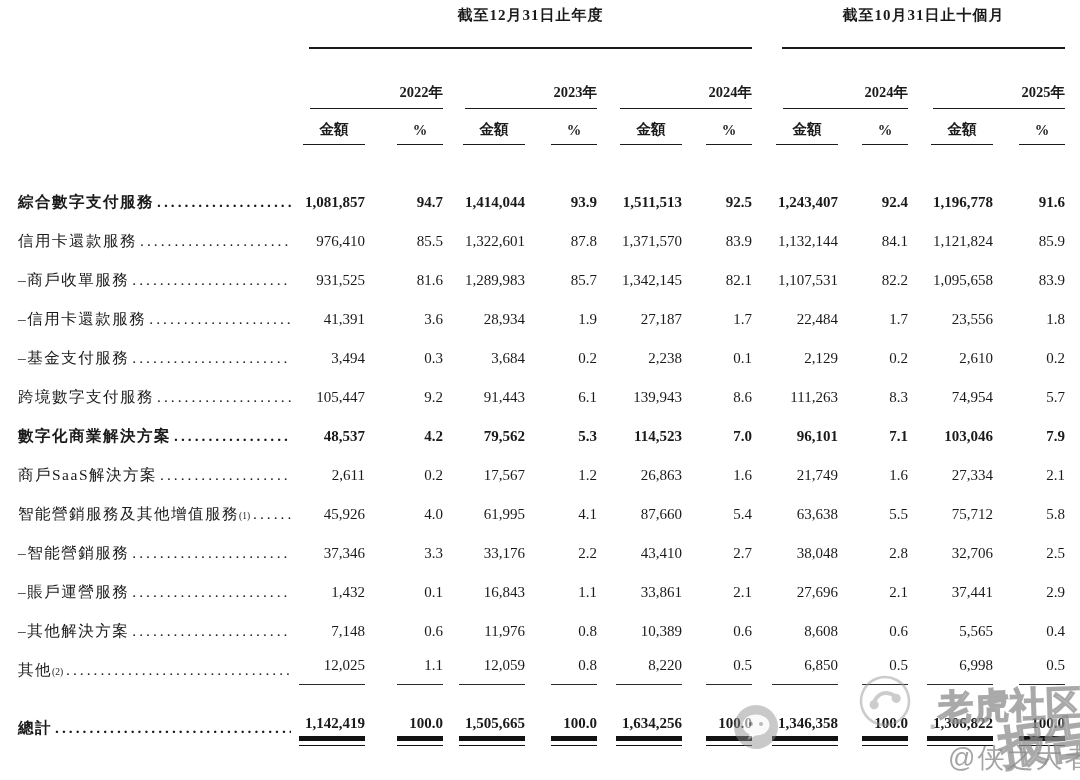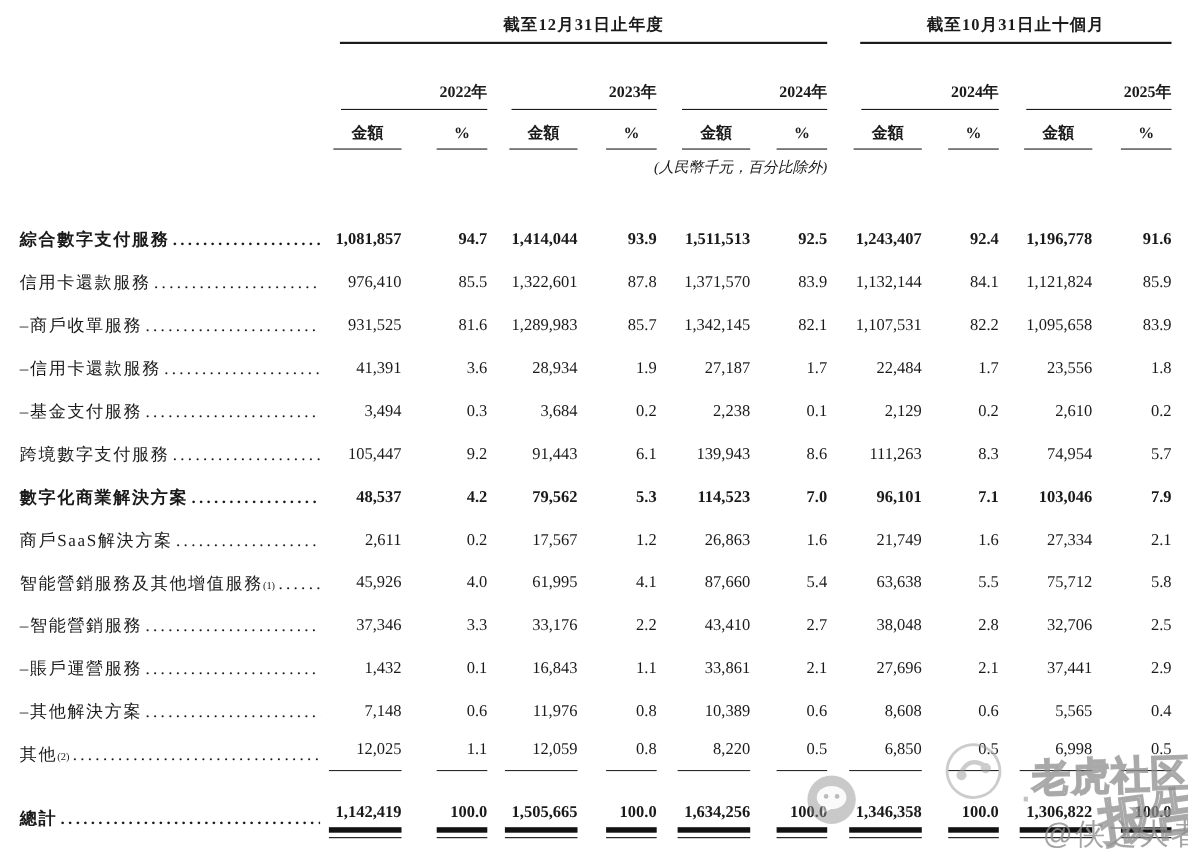--- a/index.html
+++ b/index.html
@@ -4,21 +4,21 @@
 <style>
   html,body{margin:0;padding:0;background:#ffffff;}
   .page{position:relative;width:1080px;height:780px;background:#fff;overflow:hidden;
         font-family:"Liberation Serif","DejaVu Serif",serif;color:#1a1a1a;}
 
   table{border-collapse:collapse;table-layout:fixed;width:1047px;margin:6px 0 0 18px;}
   th,td{padding:0;}
   thead th{font-weight:700;vertical-align:bottom;}
 
   .r-period th{height:34px;}
-  .pline{border-bottom:2.2px solid #1b1b1b;padding-bottom:6px;text-align:center;
+  .pline{border-bottom:2.2px solid #1b1b1b;padding-bottom:22px;text-align:center;
          font-size:15px;letter-spacing:1px;white-space:nowrap;}
   .p1{margin-left:16px;}
   .p2{margin-left:30px;}
 
   .r-year th{height:37px;}
   .yline{border-bottom:1.6px solid #1b1b1b;padding-bottom:6px;text-align:right;font-size:14.5px;}
   .g1{margin-left:17px;} .g2{margin-left:22px;margin-top:34px;} .g3{margin-left:23px;}
   .g4{margin-left:31px;} .g5{margin-left:25px;}
 
   .r-ap th{height:36px;}
@@ -141,25 +141,20 @@
         <th>
             <div class="pu">%</div>
           </th>
         <th>
             <div class="au">金額</div>
           </th>
         <th>
             <div class="pu">%</div>
           </th>
       </tr>
-      <tr class="r-note1">
-        <th colspan="4"></th>
-        <th colspan="3" class="note">(人民幣千元，百分比除外)</th>
-        <th colspan="4"></th>
-      </tr>
       <tr class="r-spacer">
           <th colspan="11"></th>
         </tr>
     </thead>
     <tbody id="tbody">
         <tr class="bold">
           <td>
             <div class="lbl">
               <span>綜合數字支付服務</span>
               <span class="dots"></span>

